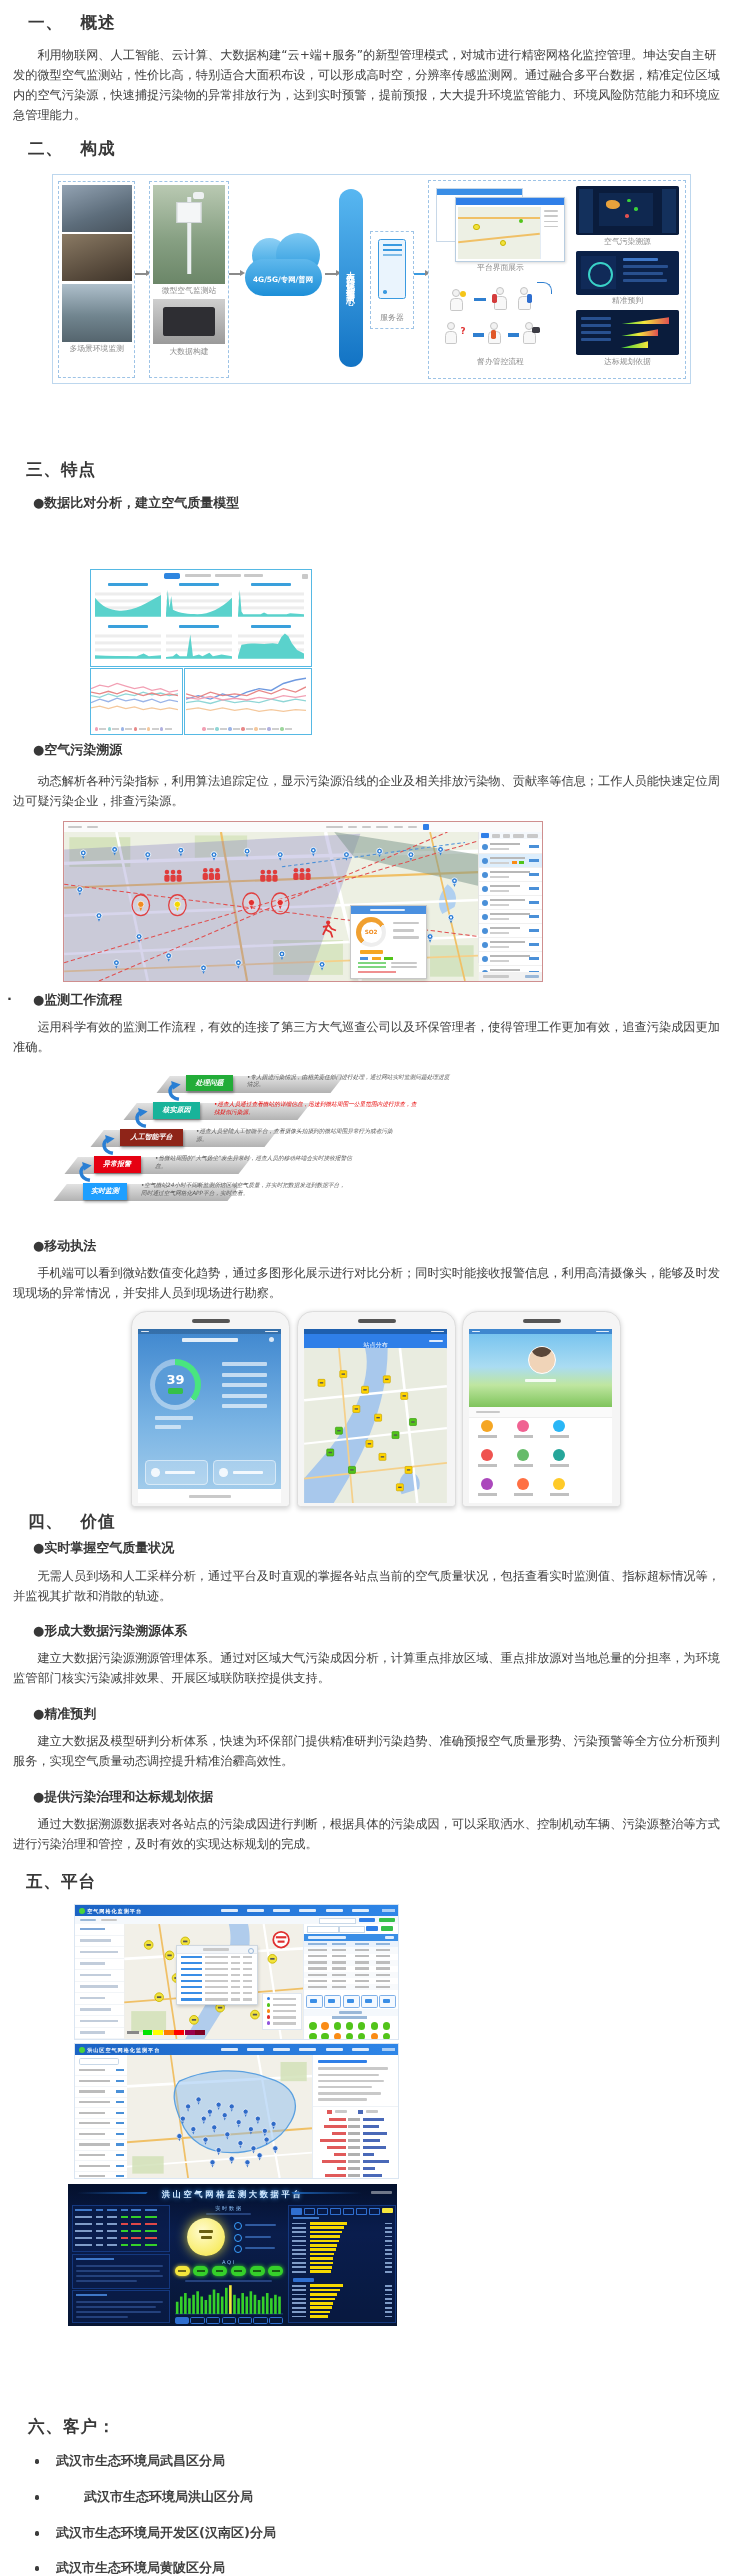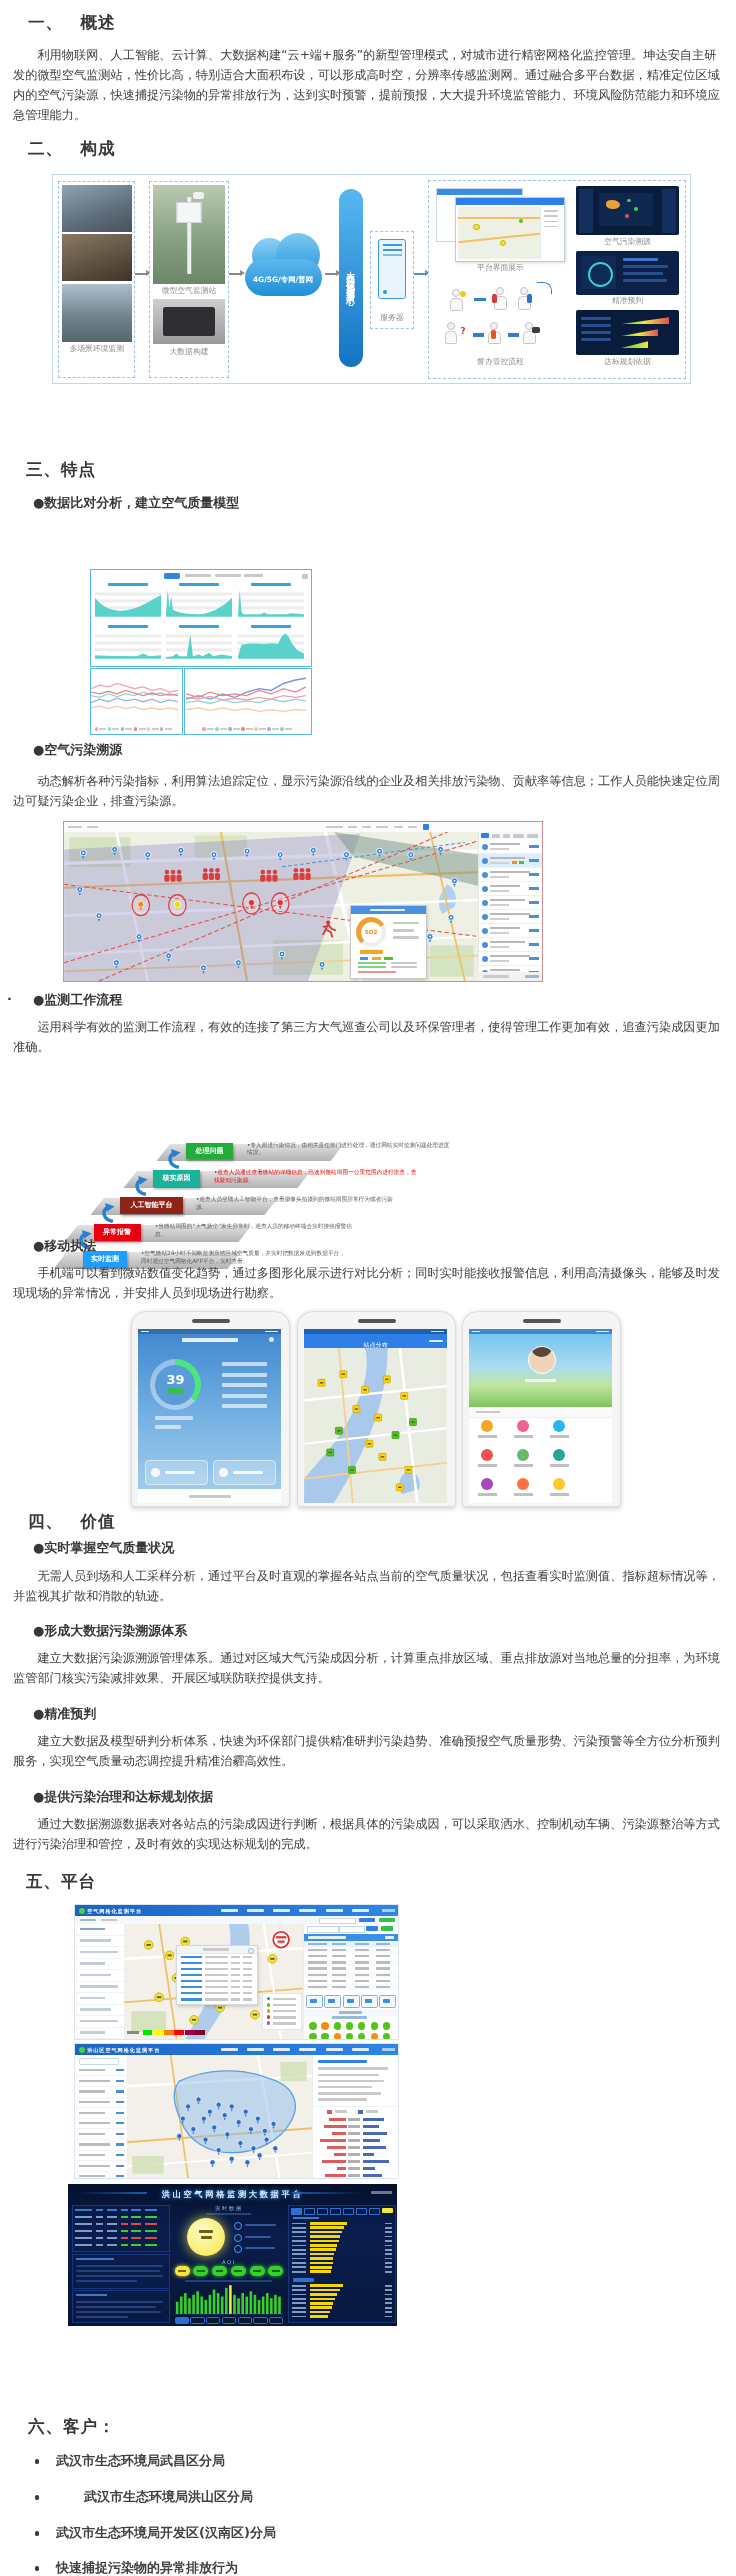--- a/index.html
+++ b/index.html
@@ -529,21 +529,21 @@
     <div class="abs" style="right:0;bottom:0;width:63px;height:8.7px;background:#f2f2f2;">
       <div class="bar" style="left:3.5px;top:2.6px;width:26px;height:2.6px;"></div>
       <div class="bar" style="right:3.5px;top:2.6px;width:14px;height:2.6px;background:#9ab8d8;"></div>
     </div>
   </div>
 
   <div class="bh" style="top:991px;">●监测工作流程</div>
   <div class="abs" style="left:7px;top:991px;font-size:13px;font-weight:bold;color:#383838;">·</div>
   <div class="para" style="top:1017px;">运用科学有效的监测工作流程，有效的连接了第三方大气巡查公司以及环保管理者，使得管理工作更加有效，追查污染成因更加准确。</div>
 
-  <div class="fig" id="figFlow" style="left:83px;top:1140px;width:488px;height:143px;">
+  <div class="fig" id="figFlow" style="left:83px;top:1072px;width:488px;height:143px;font-style:italic;">
       <div style="position: absolute; left: 80px; top: 3.5px; width: 174px; height: 17.4px; background: linear-gradient(rgb(226, 226, 226), rgb(178, 178, 178)); transform: skewX(-38deg);"></div>
       <div style="position: absolute; left: 103px; top: 2.6px; width: 47px; height: 16.6px; background: rgb(34, 172, 56); color: rgb(255, 255, 255); font-size: 7px; font-weight: bold; display: flex; align-items: center; justify-content: center; box-shadow: rgba(0, 0, 0, 0.35) 0.9px 1.7px 2.6px;">处理问题</div>
       <div style="position: absolute; left: 164px; top: 1.7px; width: 208px; font-size: 5.7px; line-height: 7.8px; color: rgb(89, 89, 89);">•专人跟进污染情况，由相关责任部门进行处理，通过网站实时监测问题处理进度情况。</div>
       <svg width="17.4" height="21" style="position: absolute; left: 82px; top: 8.7px;" viewBox="0 0 20 24">
         <path d="M16,21 C4,19 3,8 11,4" stroke="#2a7fd4" stroke-width="4" fill="none"></path>
         <polygon points="7,0 18,4 9,10" fill="#2a7fd4"></polygon>
       </svg>
       <div style="position: absolute; left: 47px; top: 30.5px; width: 174px; height: 17.4px; background: linear-gradient(rgb(226, 226, 226), rgb(178, 178, 178)); transform: skewX(-38deg);"></div>
       <div style="position: absolute; left: 70px; top: 30px; width: 47px; height: 16.6px; background: rgb(24, 179, 154); color: rgb(255, 255, 255); font-size: 7px; font-weight: bold; display: flex; align-items: center; justify-content: center; box-shadow: rgba(0, 0, 0, 0.35) 0.9px 1.7px 2.6px;">核实原因</div>
       <div style="position: absolute; left: 131px; top: 29px; width: 208px; font-size: 5.7px; line-height: 7.8px; color: rgb(230, 0, 0);">•巡查人员通过查看微站的详细信息，迅速到微站周围一公里范围内进行排查，查找疑似污染源。</div>
@@ -1478,15 +1478,15 @@
   </div>
 
   <div class="h1" style="top:2416px;">六、客户：</div>
   <div class="cdot" style="top:2459px;"></div>
   <div class="cust" style="top:2452px;">武汉市生态环境局武昌区分局</div>
   <div class="cdot" style="top:2495px;"></div>
   <div class="cust" style="top:2488px;margin-left:28px;">武汉市生态环境局洪山区分局</div>
   <div class="cdot" style="top:2531px;"></div>
   <div class="cust" style="top:2524px;">武汉市生态环境局开发区(汉南区)分局</div>
   <div class="cdot" style="top:2566px;"></div>
-  <div class="cust" style="top:2559px;">快速捕捉污染物的异常排放行为</div>
+  <div class="cust" style="top:2559px;">武汉市生态环境局黄陂区分局</div>
 </div>
 
 
 </body></html>

